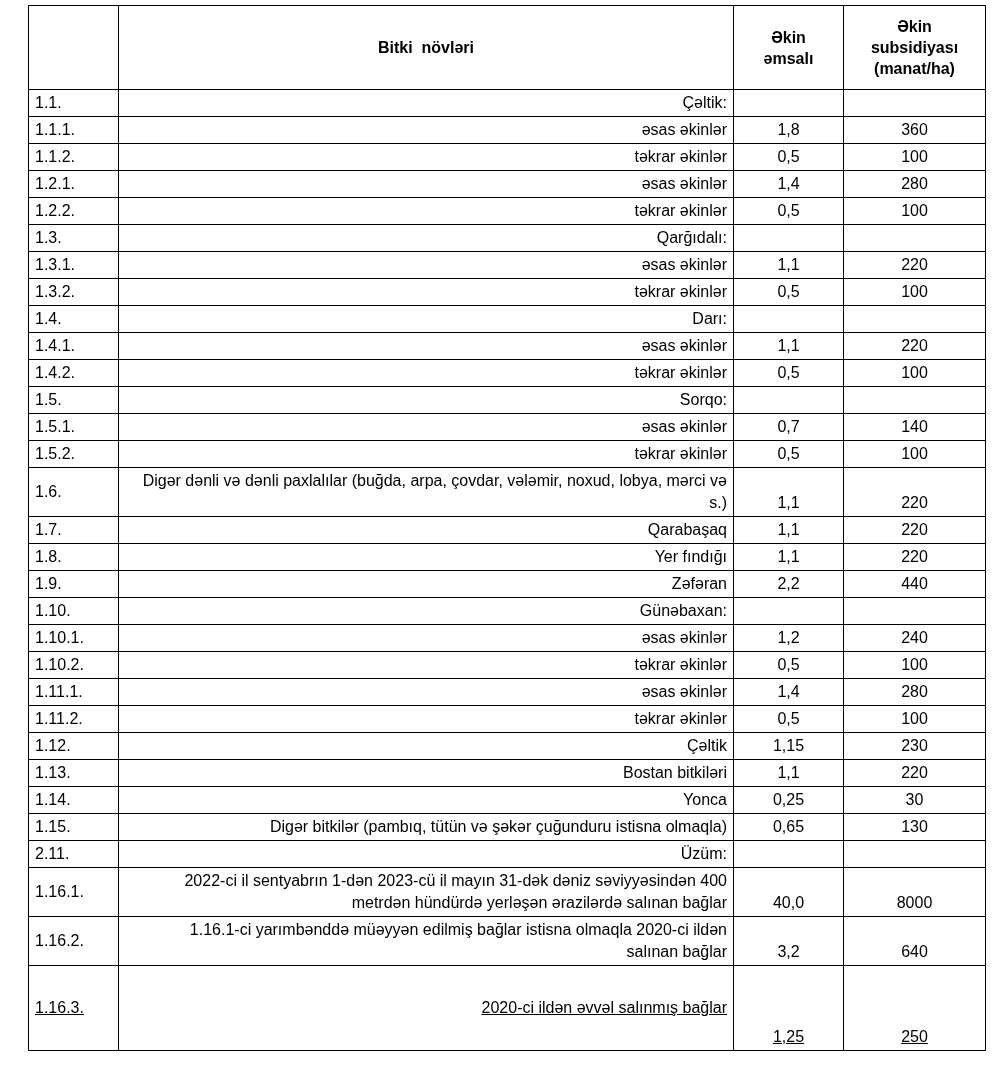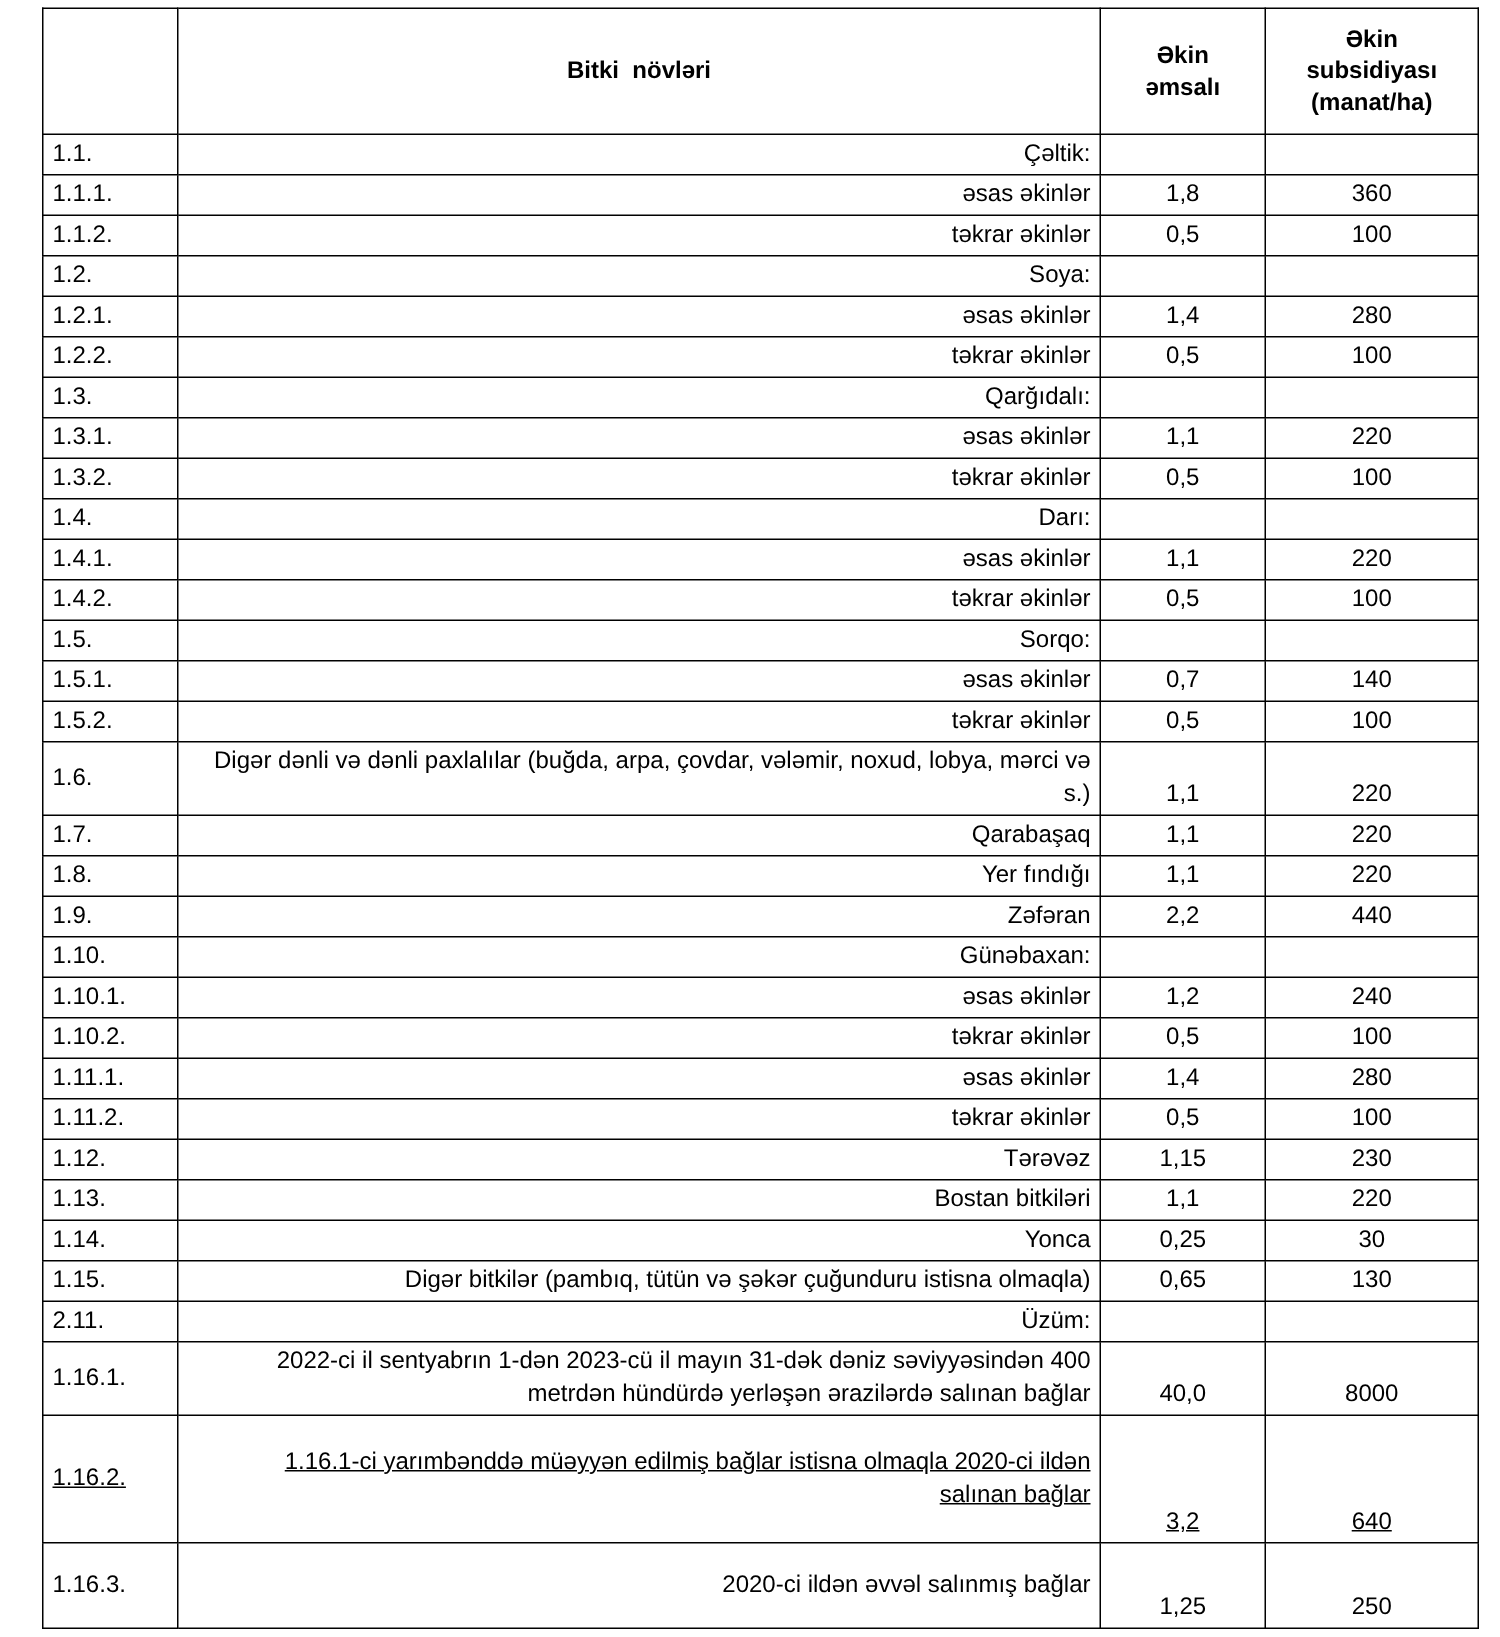--- a/index.html
+++ b/index.html
@@ -87,26 +87,20 @@
     <td class="val">1,8</td>
     <td class="val">360</td>
   </tr>
         <tr>
     <td class="num">1.1.2.</td>
     <td class="name indent">təkrar əkinlər</td>
     <td class="val">0,5</td>
     <td class="val">100</td>
   </tr>
         <tr>
-    <td class="num">1.2.</td>
-    <td class="name">Soya:</td>
-    <td class="val"></td>
-    <td class="val"></td>
-  </tr>
-        <tr>
     <td class="num">1.2.1.</td>
     <td class="name indent">əsas əkinlər</td>
     <td class="val">1,4</td>
     <td class="val">280</td>
   </tr>
         <tr>
     <td class="num">1.2.2.</td>
     <td class="name indent">təkrar əkinlər</td>
     <td class="val">0,5</td>
     <td class="val">100</td>
@@ -214,21 +208,21 @@
     <td class="val">280</td>
   </tr>
         <tr>
     <td class="num">1.11.2.</td>
     <td class="name indent">təkrar əkinlər</td>
     <td class="val">0,5</td>
     <td class="val">100</td>
   </tr>
         <tr>
     <td class="num">1.12.</td>
-    <td class="name">Tərəvəz</td>
+    <td class="name">Çəltik</td>
     <td class="val">1,15</td>
     <td class="val">230</td>
   </tr>
         <tr>
     <td class="num">1.13.</td>
     <td class="name">Bostan bitkiləri</td>
     <td class="val">1,1</td>
     <td class="val">220</td>
   </tr>
         <tr>

